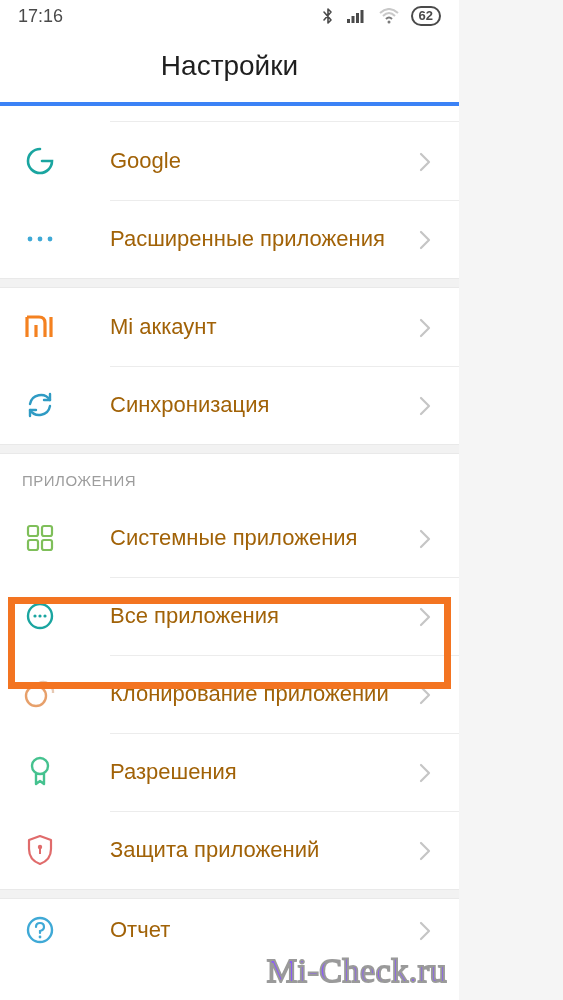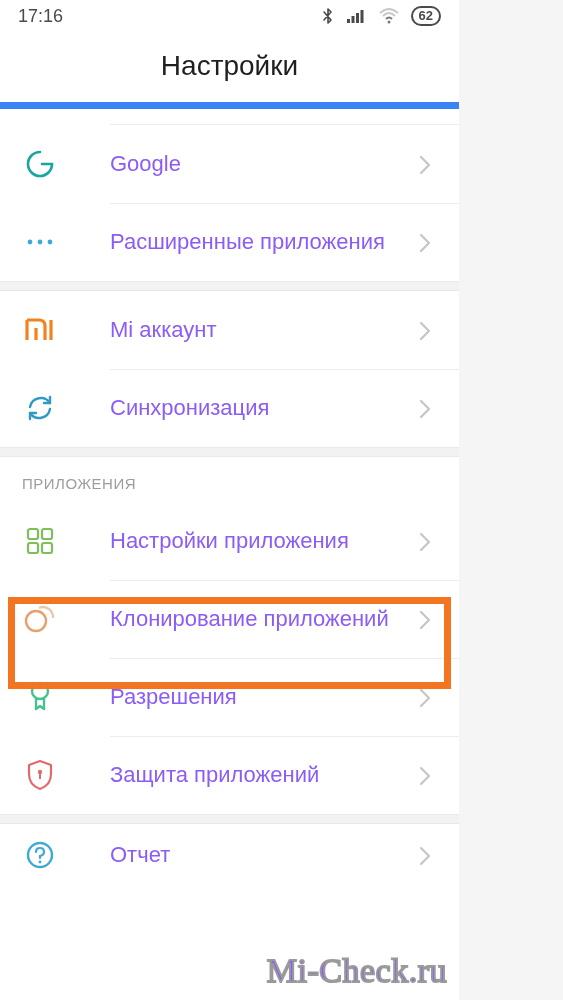--- a/index.html
+++ b/index.html
@@ -5,33 +5,33 @@
   * { box-sizing: border-box; margin: 0; padding: 0; }
   html, body { width: 563px; height: 1000px; font-family: -apple-system, "Helvetica Neue", Arial, sans-serif; background: #f5f5f5; color: #222; }
   .screen { width: 459px; height: 1000px; background: #fff; position: relative; overflow: hidden; }
   
   .status-bar { height: 32px; display: flex; align-items: center; justify-content: space-between; padding: 0 18px; font-size: 18px; color: #4a4a4a; }
   .status-left { font-weight: 500; }
   .status-right { display: flex; align-items: center; gap: 12px; }
   .status-right svg { display: block; }
   .battery { border: 2px solid #4a4a4a; border-radius: 10px; padding: 1px 6px; font-size: 13px; font-weight: 600; line-height: 14px; }
   
-  .title-bar { text-align: center; padding: 18px 16px 20px; font-size: 28px; font-weight: 500; color: #1f1f1f; border-bottom: 7px solid #3b82f6; }
+  .title-bar { text-align: center; padding: 18px 16px 20px; font-size: 28px; font-weight: 500; color: #1f1f1f; border-bottom: 4px solid #3b82f6; }
   
   .partial-row { height: 16px; border-bottom: 1px solid #ececec; margin-left: 110px; }
   
   .group { background: #fff; }
   .group-gap { height: 10px; background: #f2f2f2; border-top: 1px solid #e9e9e9; border-bottom: 1px solid #e9e9e9; }
   .group-header { font-size: 15px; color: #9d9d9d; letter-spacing: 0.5px; padding: 18px 22px 10px; background: #fff; }
   
   .row { display: flex; align-items: center; height: 78px; padding: 0 22px; background: #fff; position: relative; }
   .row + .row::before,
   .row.div-after::after { content: ""; position: absolute; left: 110px; right: 0; top: 0; height: 1px; background: #ececec; }
   .row-icon { width: 36px; height: 36px; display: flex; align-items: center; justify-content: center; margin-right: 52px; flex-shrink: 0; }
-  .row-label { flex: 1; font-size: 22px; color: #8b5cf6; }
+  .row-label { flex: 1; font-size: 22px; color: #a16207; }
   .row-chevron { width: 20px; height: 20px; flex-shrink: 0; }
   .chev { stroke: #c5c5c5; stroke-width: 2.2; fill: none; stroke-linecap: round; stroke-linejoin: round; }
   
   .highlight-box { position: absolute; left: 8px; right: 8px; top: 597px; height: 92px; border: 7px solid #f37421; pointer-events: none; z-index: 5; }
   
   .watermark { position: absolute; right: 12px; bottom: 10px; font-size: 34px; font-family: Georgia, "Times New Roman", serif; color: #8b5cf6; -webkit-text-stroke: 2px #9a9a9a; letter-spacing: 0.5px; pointer-events: none; z-index: 6; }
 </style>
 </head>
 <body>
 
@@ -132,21 +132,35 @@
     <div class="group-header">ПРИЛОЖЕНИЯ</div>
     <div class="row">
       <div class="row-icon">
         <svg width="28" height="28" viewBox="0 0 28 28">
             <rect x="2" y="2" width="10" height="10" rx="2" fill="none" stroke="#7fbf5a" stroke-width="2.2"></rect>
             <rect x="16" y="2" width="10" height="10" rx="2" fill="none" stroke="#7fbf5a" stroke-width="2.2"></rect>
             <rect x="2" y="16" width="10" height="10" rx="2" fill="none" stroke="#7fbf5a" stroke-width="2.2"></rect>
             <rect x="16" y="16" width="10" height="10" rx="2" fill="none" stroke="#7fbf5a" stroke-width="2.2"></rect>
           </svg>
       </div>
-      <div class="row-label">Настройки приложения</div>
+      <div class="row-label">Системные приложения</div>
+      <div class="row-chevron"><svg width="16" height="22" viewBox="0 0 16 22">
+            <path class="chev" d="M4 3 L12 11 L4 19"></path>
+          </svg></div>
+    </div>
+    <div class="row">
+      <div class="row-icon">
+        <svg width="30" height="30" viewBox="0 0 30 30">
+            <circle cx="15" cy="15" r="12" fill="none" stroke="#1aa5a0" stroke-width="2.4"></circle>
+            <circle cx="10" cy="15" r="1.6" fill="#1aa5a0"></circle>
+            <circle cx="15" cy="15" r="1.6" fill="#1aa5a0"></circle>
+            <circle cx="20" cy="15" r="1.6" fill="#1aa5a0"></circle>
+          </svg>
+      </div>
+      <div class="row-label">Все приложения</div>
       <div class="row-chevron"><svg width="16" height="22" viewBox="0 0 16 22">
             <path class="chev" d="M4 3 L12 11 L4 19"></path>
           </svg></div>
     </div>
     <div class="row">
       <div class="row-icon">
         <svg width="32" height="30" viewBox="0 0 32 30">
             <circle cx="12" cy="17" r="10" fill="none" stroke="#e7a06b" stroke-width="2.4"></circle>
             <path d="M15 4 A10 10 0 0 1 29 14" fill="none" stroke="#e7c9b3" stroke-width="2.4"></path>
           </svg>

